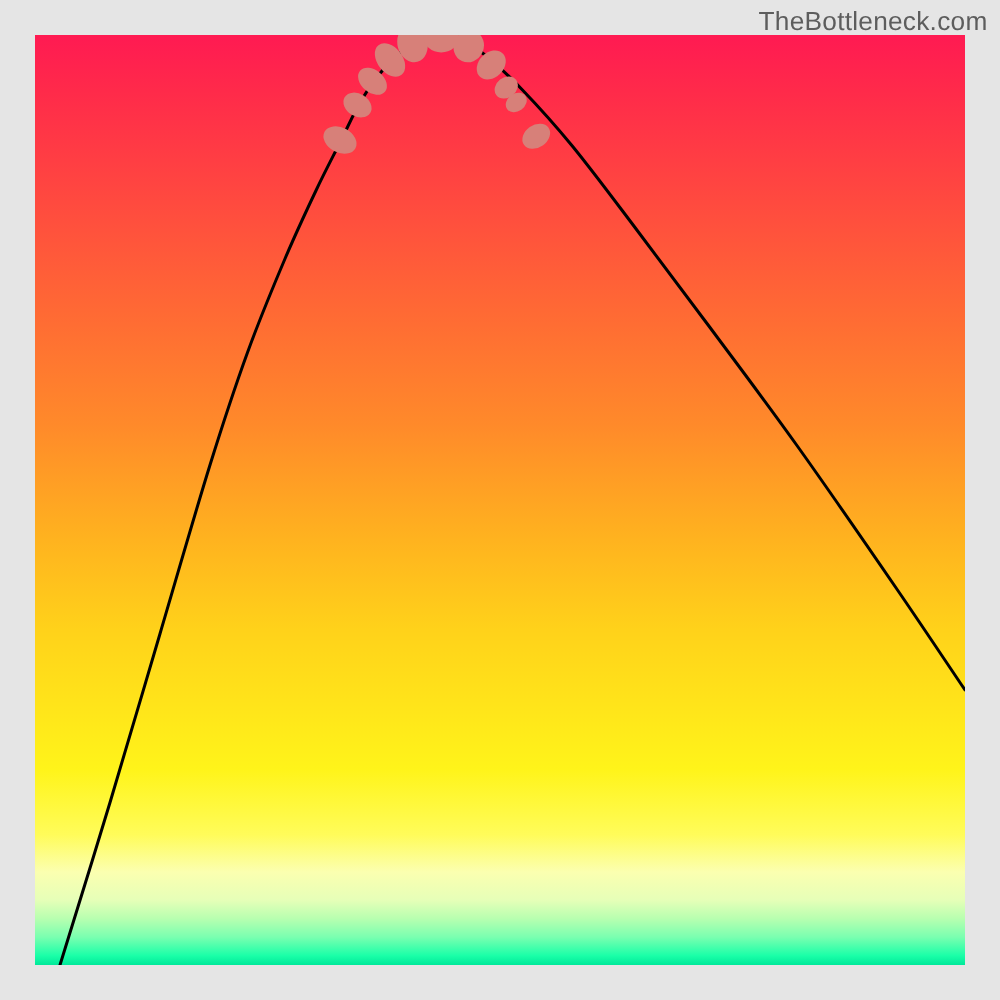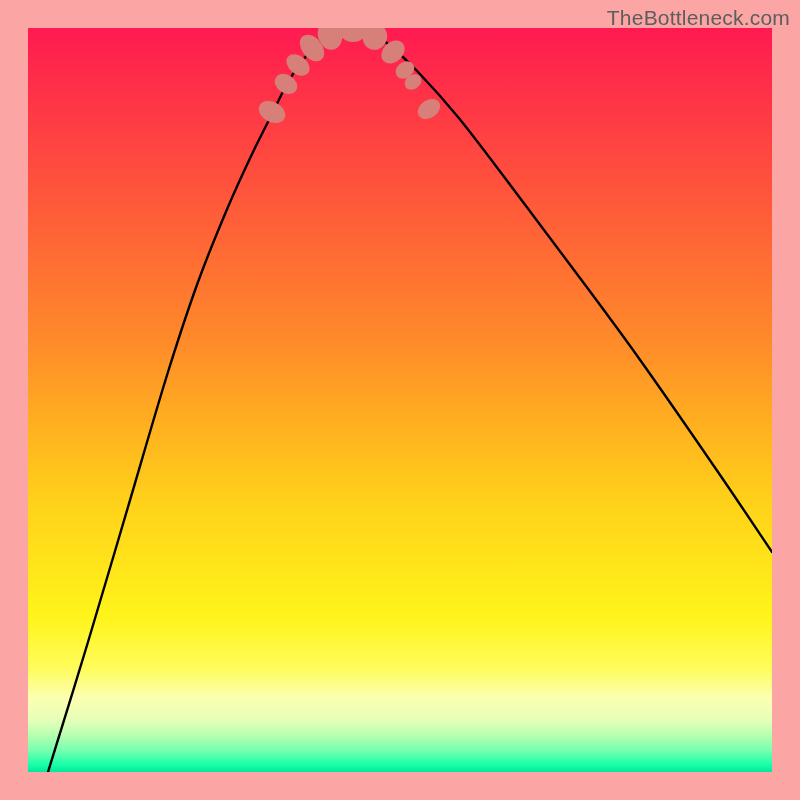--- a/index.html
+++ b/index.html
@@ -7,21 +7,21 @@
     padding: 0;
     width: 800px;
     height: 800px;
     overflow: hidden;
     background: #000;
     font-family: Arial, Helvetica, sans-serif;
   }
   .frame {
     position: absolute;
     inset: 0;
-    background: #fca5a5;
+    background: #e5e5e5;
   }
   .plot {
     position: absolute;
     left: 28px;
     top: 28px;
     width: 744px;
     height: 744px;
     overflow: hidden;
   }
   .gradient {

